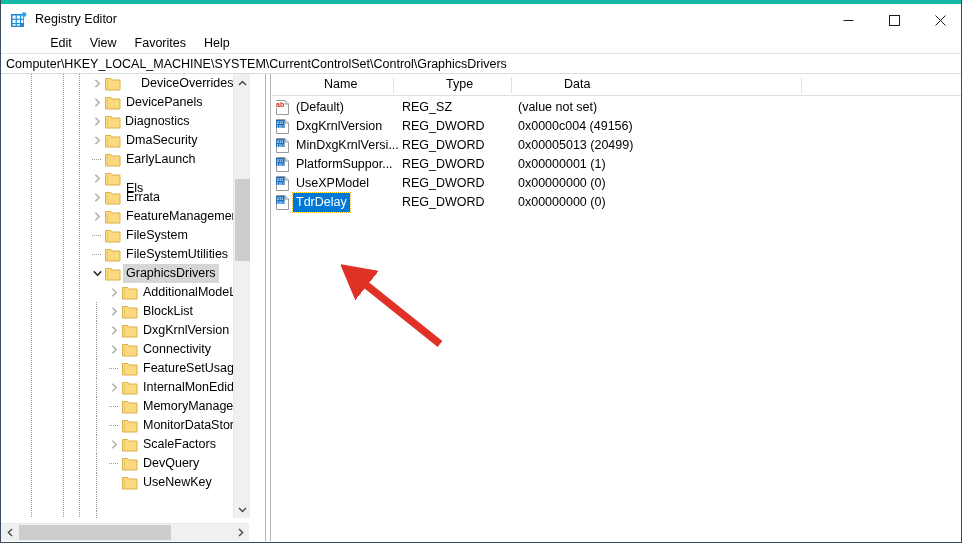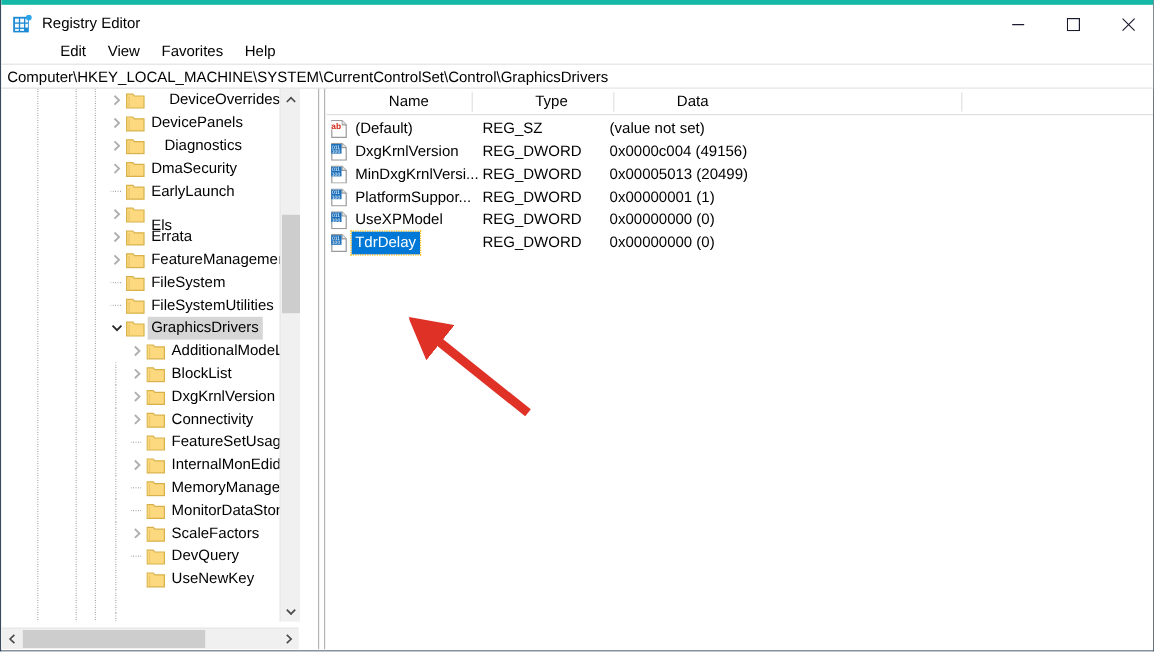--- a/index.html
+++ b/index.html
@@ -218,21 +218,21 @@
     height: 19px;
   }
   .cell {
     position: absolute; top: 0;
     height: 19px; line-height: 19px;
     font-size: 12.5px; color: #000000;
     white-space: nowrap;
   }
   .cell-name { left: 24px; }
   .cell-type { left: 130px; }
-  .cell-data { left: 236px; }
+  .cell-data { left: 246px; }
   .row-icon {
     position: absolute; left: 3px; top: 2px;
     width: 15px; height: 15px;
   }
   .list-row.selected .cell-name {
     background: #0078d7;
     color: #ffffff;
     padding: 0 3px;
     left: 21px;
     outline: 1px dotted #f7b500;
@@ -335,21 +335,21 @@
             <div class="tree-row" style="top: 0px;">
               <span class="chev" style="left:89px;">
                 <svg width="7" height="9" viewBox="0 0 7 9">
                   <path d="M1.4 0.8 L5.2 4.5 L1.4 8.2" fill="none" stroke="#b0b0b0" stroke-width="1.6"></path>
                 </svg>
               </span>
               <span class="folder" style="left:104px; top:3px;"><svg width="16" height="14" viewBox="0 0 16 14">
                   <path d="M0.5 1.5 L0.5 13 L15 13 L15 3 L7 3 L5.8 1.5 Z" fill="#fcd97f" stroke="#d8b14a" stroke-width="1"></path>
                   <path d="M2.6 3.4 L2.6 12.4" stroke="#e8c66a" stroke-width="1"></path>
                 </svg></span>
-              <span class="tree-label" style="position:absolute; left:136px;">Diagnostics</span>
+              <span class="tree-label" style="position:absolute; left:124px;">Diagnostics</span>
             </div>
             <div class="tree-row" style="top: 0px;">
               <span class="chev" style="left:89px;">
                 <svg width="7" height="9" viewBox="0 0 7 9">
                   <path d="M1.4 0.8 L5.2 4.5 L1.4 8.2" fill="none" stroke="#b0b0b0" stroke-width="1.6"></path>
                 </svg>
               </span>
               <span class="folder" style="left:104px; top:3px;"><svg width="16" height="14" viewBox="0 0 16 14">
                   <path d="M0.5 1.5 L0.5 13 L15 13 L15 3 L7 3 L5.8 1.5 Z" fill="#fcd97f" stroke="#d8b14a" stroke-width="1"></path>
                   <path d="M2.6 3.4 L2.6 12.4" stroke="#e8c66a" stroke-width="1"></path>

